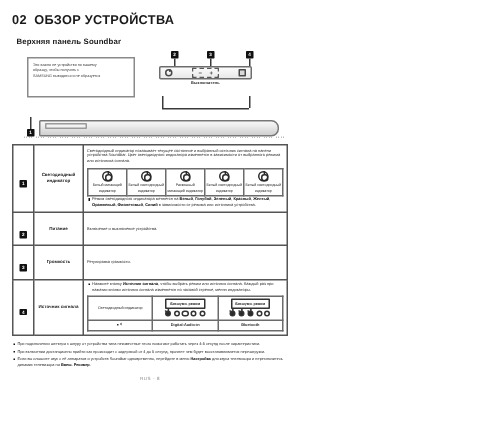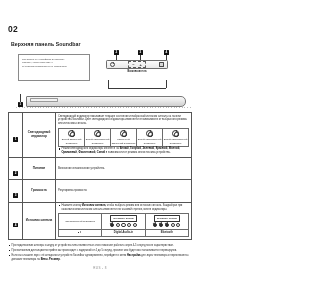--- a/index.html
+++ b/index.html
@@ -1,21 +1,21 @@
 <!DOCTYPE html>
 <html><head>
 <meta charset="utf-8">
 <style>
   html,body{margin:0;padding:0;}
   body{
     width:200px;height:284px;background:#ffffff;
     font-family:"Liberation Sans", sans-serif;
     color:#1a1a1a;overflow:hidden;position:relative;
   }
-  .page{position:relative;width:200px;height:284px;box-sizing:border-box;padding:16px 8px;}
+  .page{position:relative;width:200px;height:284px;box-sizing:border-box;padding:0 8px;}
 
   
   .hdr{display:flex;align-items:baseline;gap:5px;padding-top:8px;}
   .hdr-num{font-size:8.5px;font-weight:700;letter-spacing:.2px;}
   .hdr-title{font-size:8.5px;font-weight:700;letter-spacing:.2px;}
   .subtitle{font-size:5.2px;font-weight:700;margin:7px 0 0 3px;letter-spacing:.1px;}
 
   
   .diagram{position:relative;height:62px;margin-top:3px;}
   .note-box{
@@ -112,20 +112,21 @@
   .foot ul{margin:0;padding:0;}
   .pageno{text-align:center;font-size:3px;color:#8a8a8a;margin-top:4px;letter-spacing:.4px;}
 </style>
 </head>
 <body>
 
 <div class="page">
 
   <div class="hdr">
     <span class="hdr-num">02</span>
+    <span class="hdr-title">ОБЗОР УСТРОЙСТВА</span>
   </div>
 
   <div class="subtitle">Верхняя панель Soundbar</div>
 
   <div class="diagram">
 
     <div class="note-box">
       <p>Это важно не устройство по вашему</p>
       <p>образцу, чтобы получить с</p>
       <p>SAMSUNG выводятся и не образуется</p>

